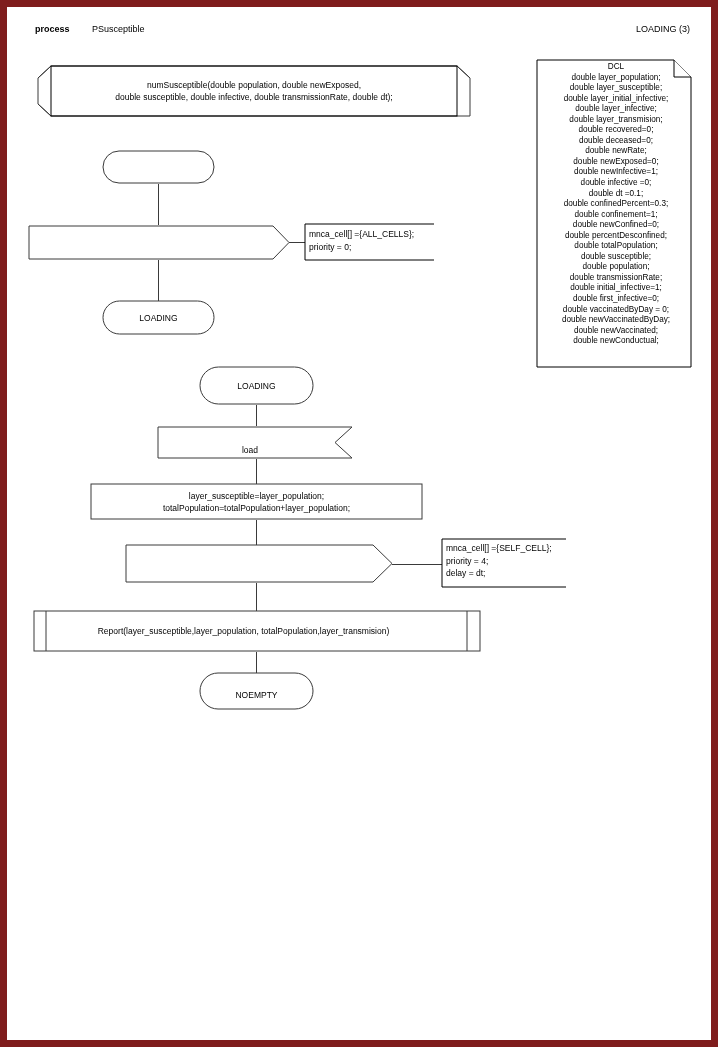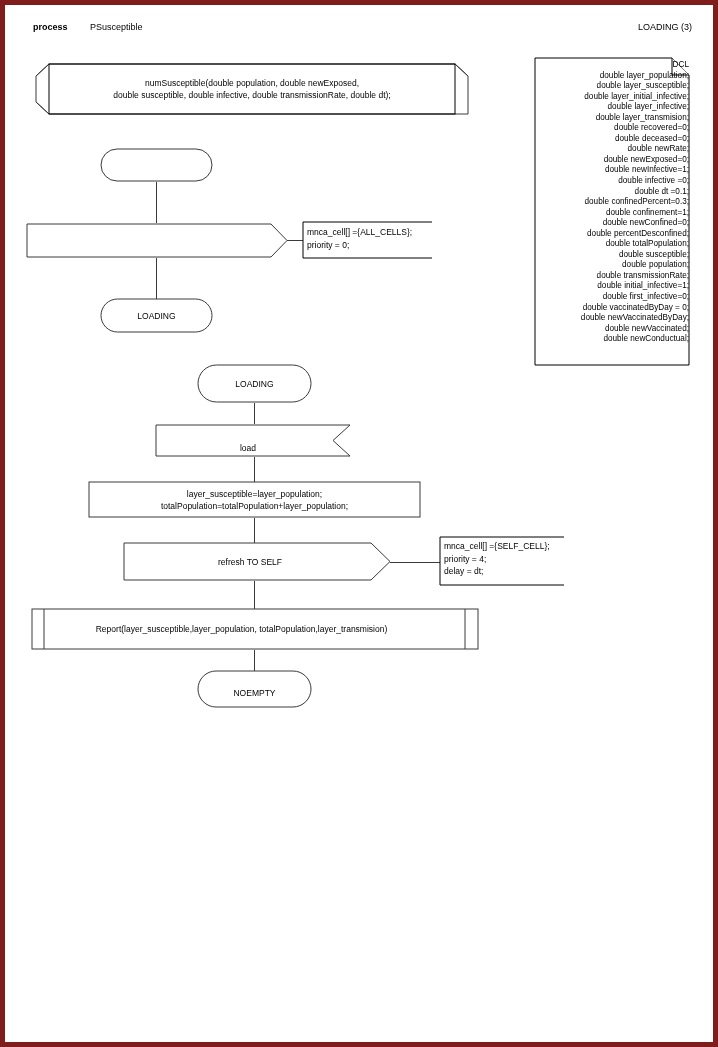--- a/index.html
+++ b/index.html
@@ -9,21 +9,21 @@
   }
   body {
     font-family: "Liberation Sans", sans-serif;
   }
   #page {
     position: relative;
     width: 718px;
     height: 1047px;
     background: #ffffff;
     box-sizing: border-box;
-    border: 5px solid #7f1d1d;
+    border: 7px solid #7f1d1d;
     overflow: hidden;
   }
   .hdr {
     position: absolute;
     font-size: 9px;
     color: #000000;
     white-space: nowrap;
   }
   .hdr-bold { font-weight: bold; }
   .svgbox {
@@ -50,21 +50,21 @@
   }
   .vline { width: 1px; }
 
   
   .dcl-text {
     position: absolute;
     font-size: 8.2px;
     line-height: 10.55px;
     color: #000;
     white-space: pre-line;
-    text-align: right;
+    text-align: center;
   }
   
   .cmt-text {
     position: absolute;
     font-size: 8.5px;
     line-height: 12.6px;
     color: #000;
     white-space: pre-line;
     text-align: left;
   }
@@ -182,21 +182,20 @@
   <div class="lbl" style="left:83px; top:476px; width:333px; height:37px;">layer_susceptible=layer_population;
 totalPopulation=totalPopulation+layer_population;</div>
 
   <div class="line vline" style="left:249px; top:513px; height:25px;"></div>
 
   <div class="svgbox" style="left:118px; top:537px;">
     <svg width="268" height="39" viewBox="0 0 268 39">
       <path d="M 1 1 L 248 1 L 267 19.5 L 248 38 L 1 38 Z" fill="#ffffff" stroke="#3a3a3a" stroke-width="1"></path>
     </svg>
   </div>
-  <div class="lbl" style="left:118px; top:537px; width:254px; height:39px;">refresh TO SELF</div>
 
   <div class="line" style="left:385px; top:557px; width:50px; height:1px;"></div>
   <div class="svgbox" style="left:434px; top:531px;">
     <svg width="126" height="50" viewBox="0 0 126 50">
       <path d="M 125 1 L 1 1 L 1 49 L 125 49" fill="#ffffff" stroke="#000000" stroke-width="1"></path>
     </svg>
   </div>
   <div class="cmt-text" style="left:439px; top:535px; width:122px;">mnca_cell[] ={SELF_CELL};
 priority = 4;
 delay = dt;</div>

